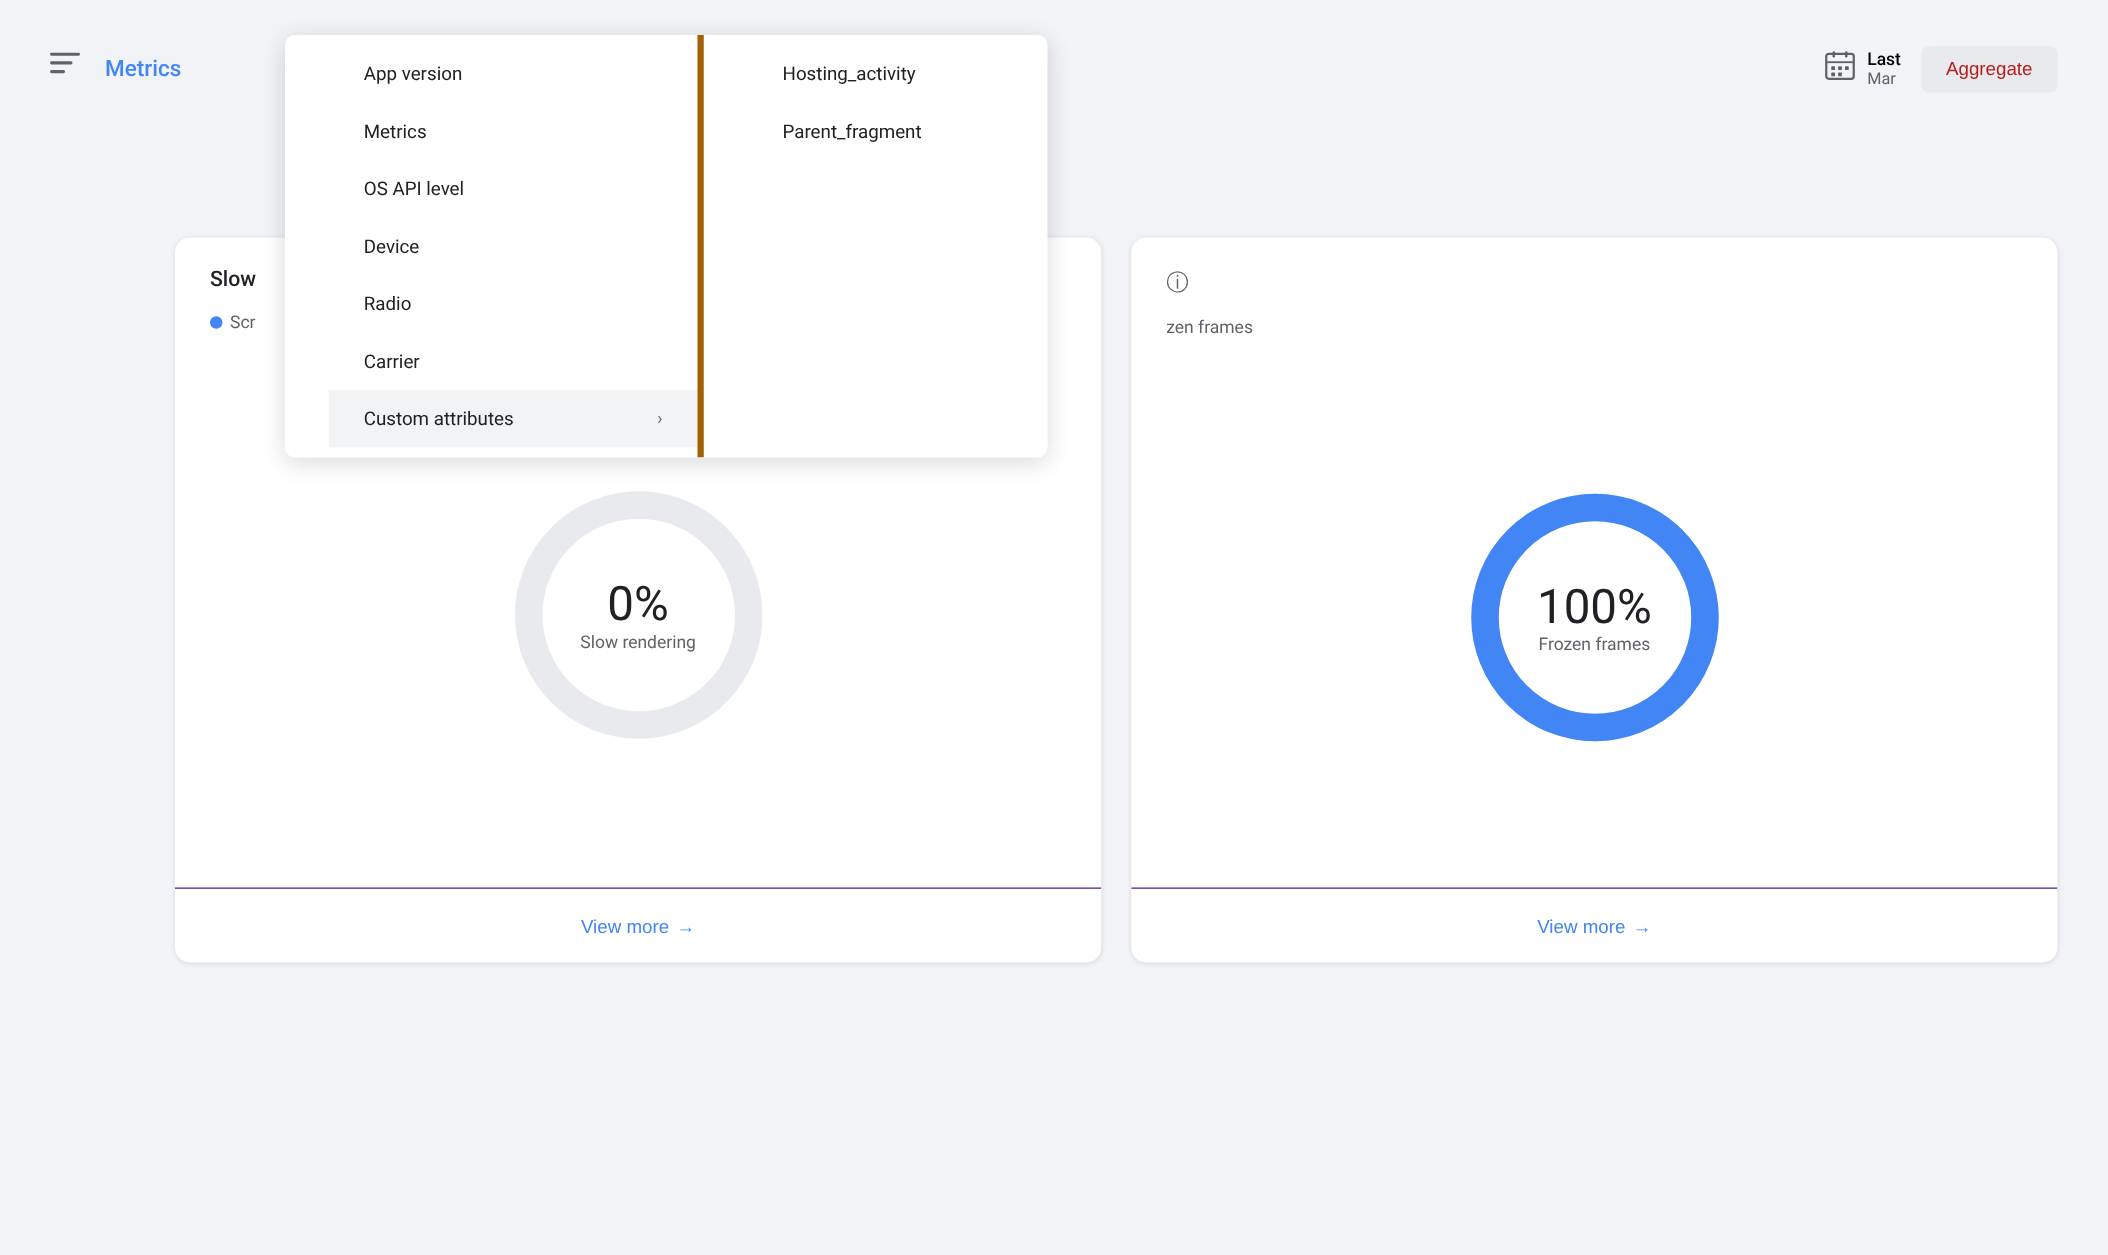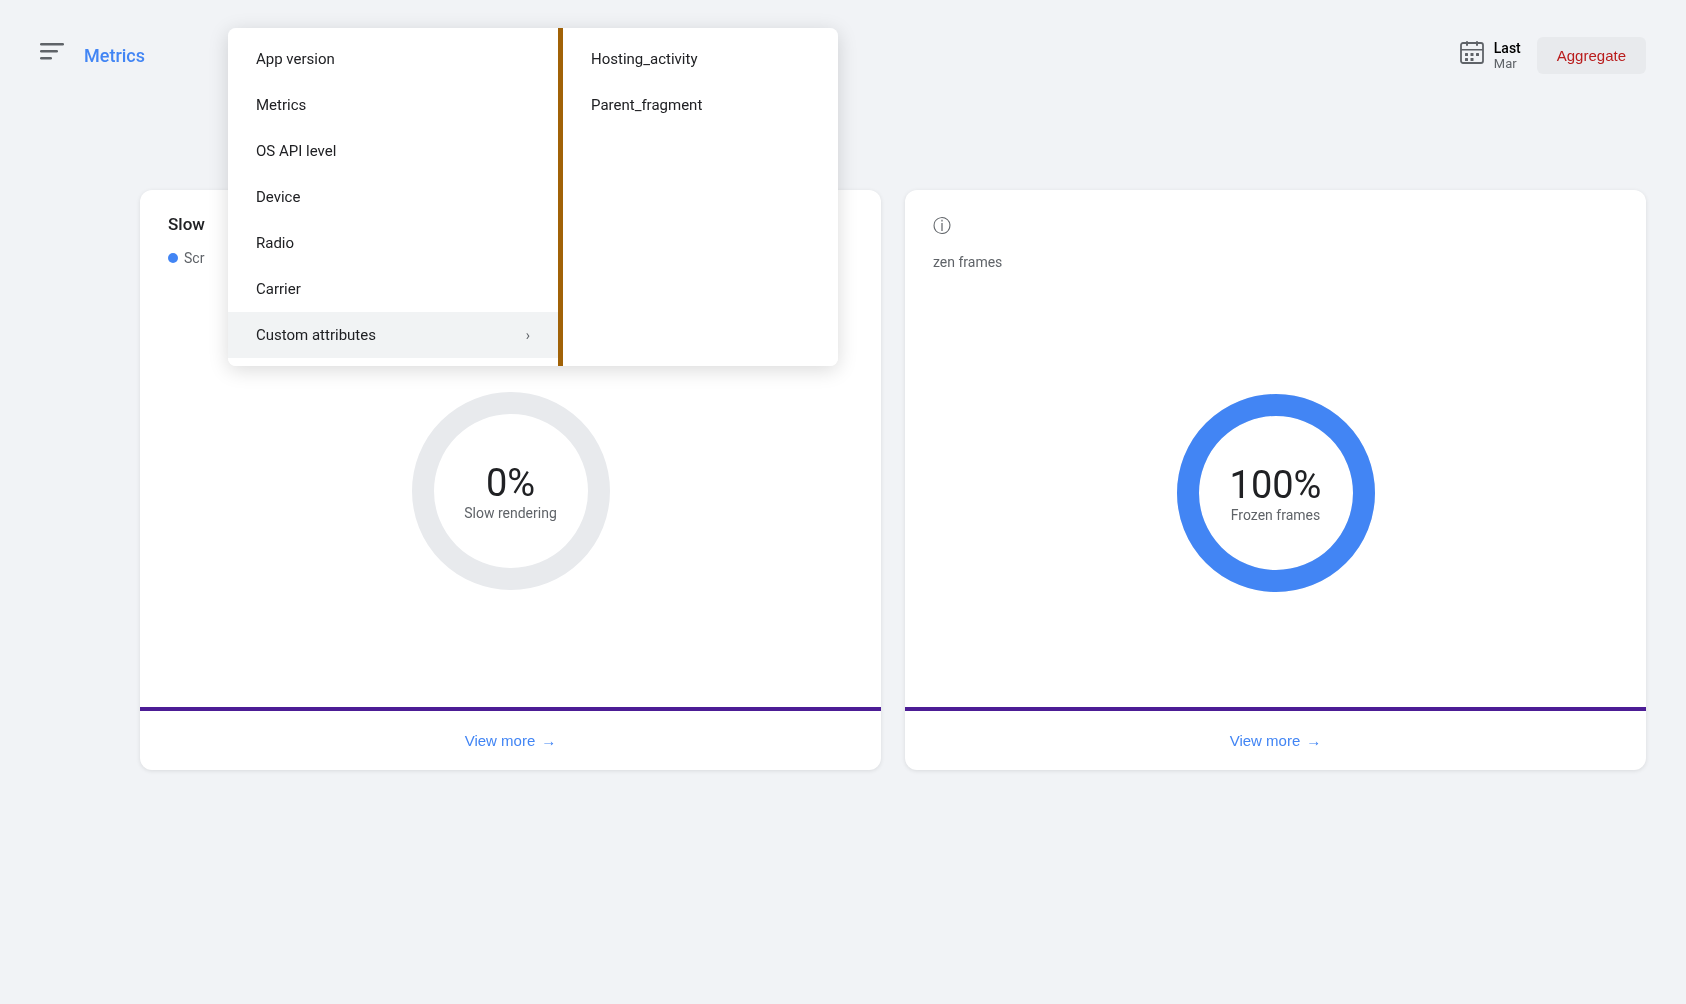--- a/index.html
+++ b/index.html
@@ -159,21 +159,21 @@
     }
 
     .donut-label {
       font-size: 14px;
       color: #5f6368;
       display: block;
     }
 
     .card-footer {
       padding: 20px 28px;
-      border-top: 4px solid #4c1d95;
+      border-top: 1px solid #4c1d95;
       text-align: center;
     }
 
     .view-more-btn {
       color: #4285f4;
       font-size: 15px;
       font-weight: 500;
       text-decoration: none;
       display: inline-flex;
       align-items: center;
@@ -210,20 +210,21 @@
 
     .dropdown-item {
       padding: 14px 28px;
       font-size: 15px;
       color: #202124;
       cursor: pointer;
       display: flex;
       align-items: center;
       justify-content: space-between;
       white-space: nowrap;
+      margin-left: 35px;
     }
 
     .dropdown-item.highlighted {
       background: #f1f3f4;
     }
 
     .dropdown-item .chevron {
       color: #5f6368;
       font-size: 14px;
       margin-left: 8px;

